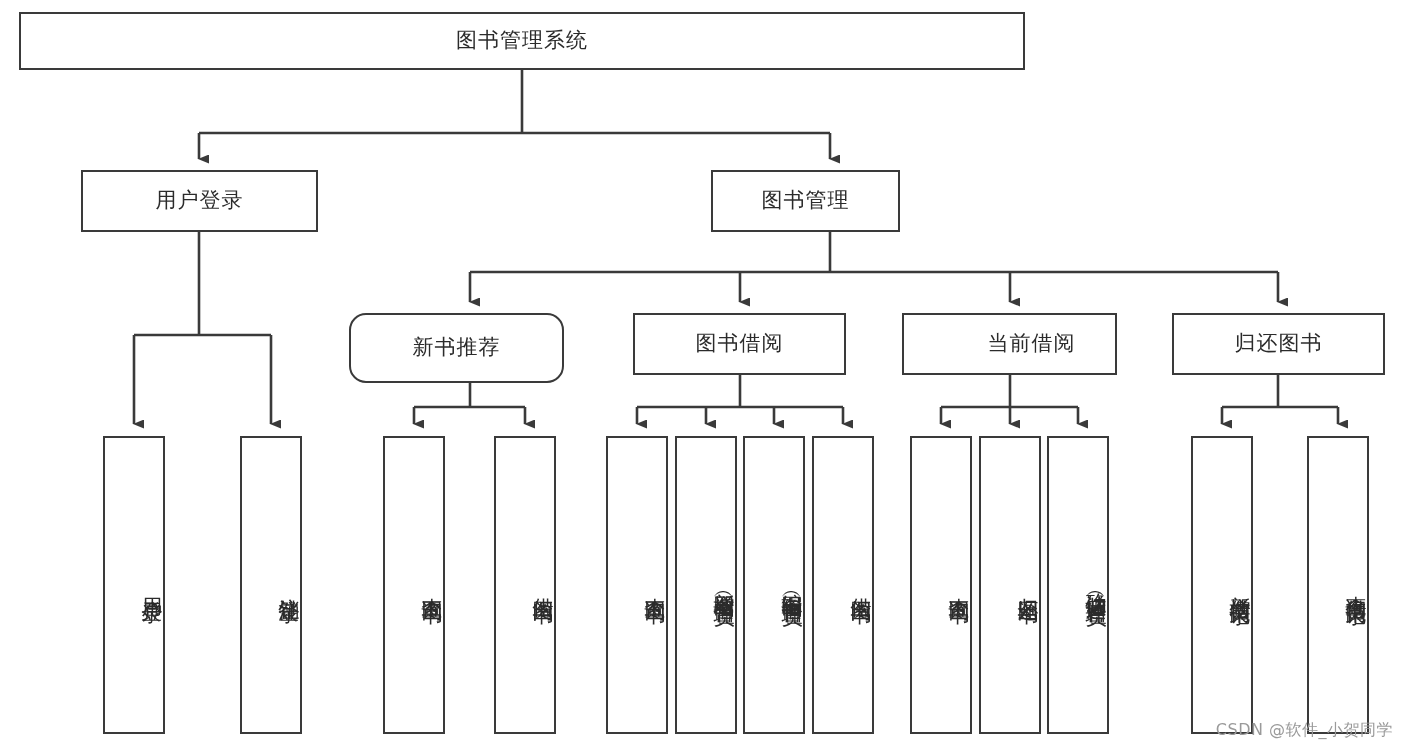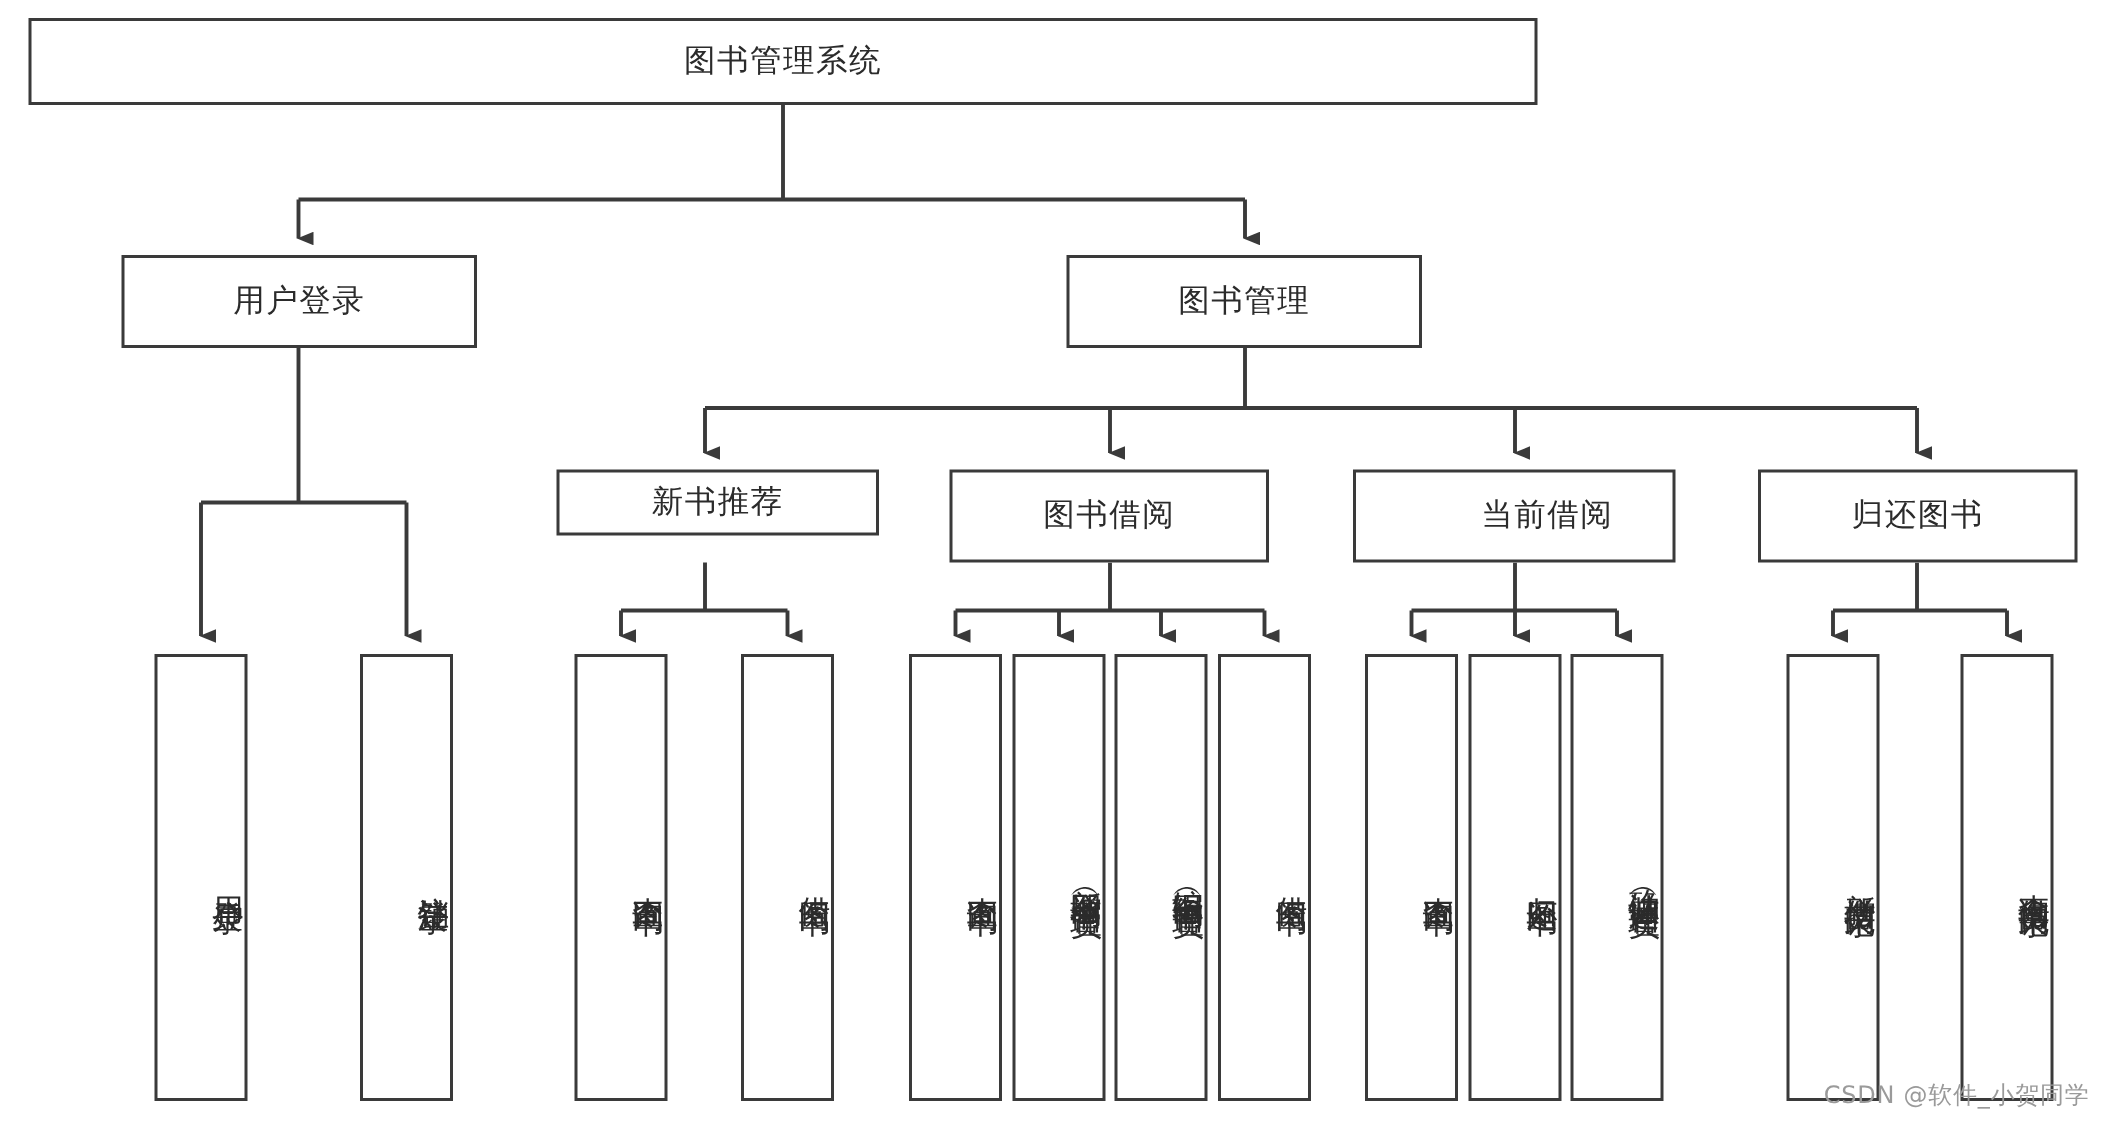--- a/index.html
+++ b/index.html
@@ -120,25 +120,25 @@
     </g>
   </svg>
 
   <div class="node h" style="left:19px; top:12px; width:1006px; height:58px;">
     <span>图书管理系统</span>
   </div>
 
   <div class="node h" style="left:81px; top:170px; width:237px; height:62px;">
     <span>用户登录</span>
   </div>
-  <div class="node h" style="left:711px; top:170px; width:237px; height:62px;">
+  <div class="node h" style="left:711px; top:170px; width:189px; height:62px;">
     <span>图书管理</span>
   </div>
 
-  <div class="node h" style="left:371px; top:313px; width:215px; height:44px;">
+  <div class="node h" style="left:349px; top:313px; width:215px; height:70px;border-radius:17px;">
     <span>新书推荐</span>
   </div>
   <div class="node h" style="left:633px; top:313px; width:213px; height:62px;">
     <span>图书借阅</span>
   </div>
   <div class="node h" style="left:902px; top:313px; width:215px; height:62px;padding-left:44px;">
     <span>当前借阅</span>
   </div>
   <div class="node h" style="left:1172px; top:313px; width:213px; height:62px;">
     <span>归还图书</span>

